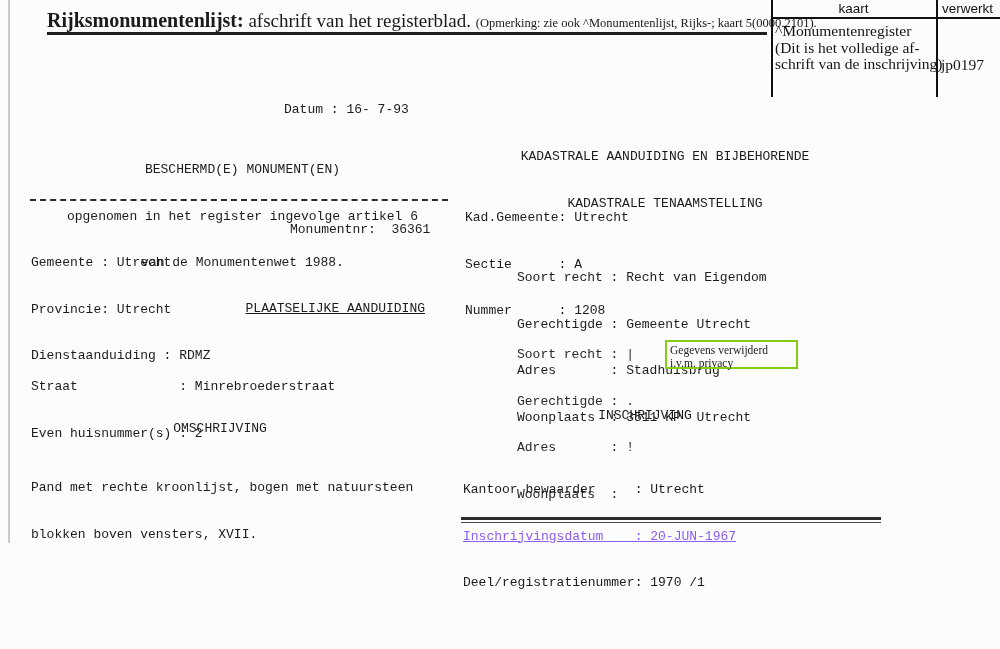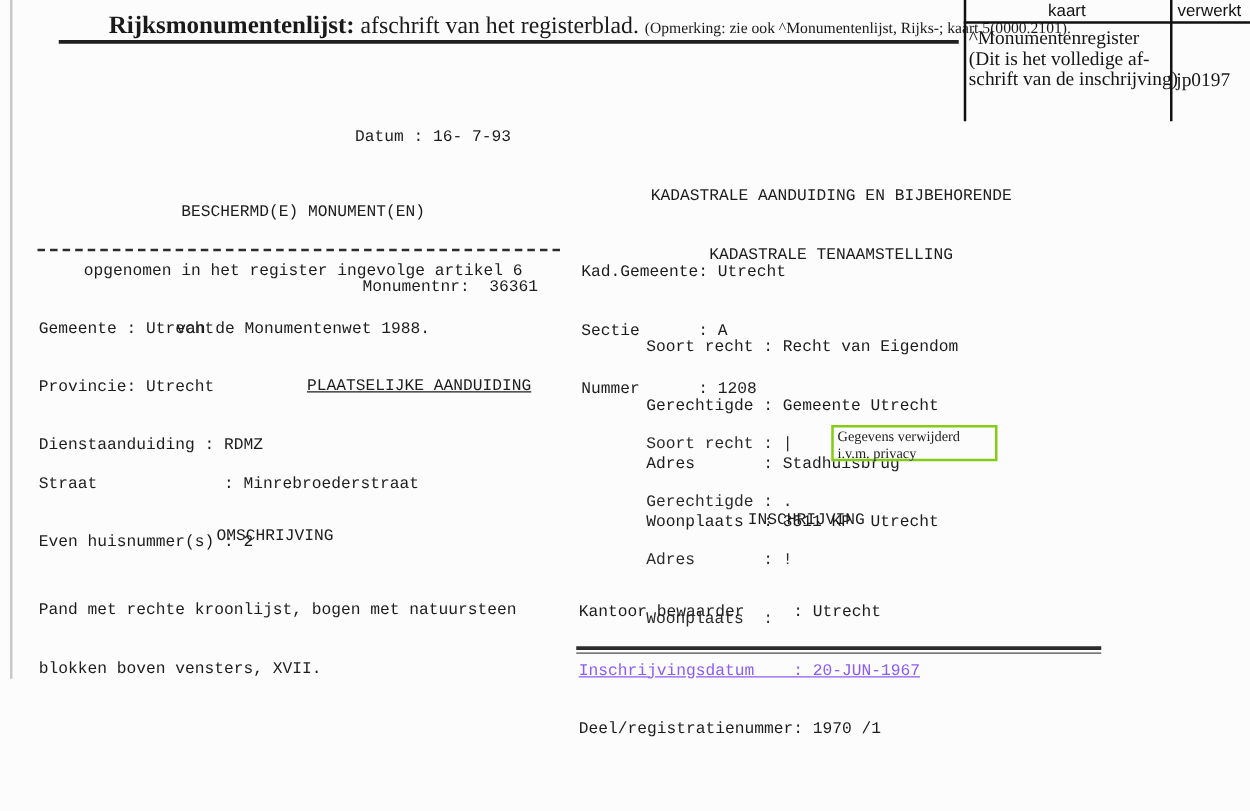--- a/index.html
+++ b/index.html
@@ -20,21 +20,21 @@
     white-space:pre;
     color:#1c1c1c;
   }
   .mono div { white-space:pre; }
 
   
   .scan-line { left:8px; top:0; width:2px; height:543px; background:#c9c9c9; }
 
   
   .doc-title { left:47px; top:9px; width:730px; white-space:nowrap; }
-  .doc-title .t-bold { font-size:20px; font-weight:bold;margin-left:40px; }
+  .doc-title .t-bold { font-size:20px; font-weight:bold; }
   .doc-title .t-reg  { font-size:19px; }
   .doc-title .t-note { font-size:12.5px; }
   .title-underline { left:47px; top:32px; width:720px; height:3px; background:#1f1f1f; }
 
   
   .vline { width:2px; background:#111; top:0; height:97px; }
   .v1 { left:771px; }
   .v2 { left:936px; }
   .thead-line { left:771px; top:17px; width:229px; height:2px; background:#111; }
   .th { font-family:"Liberation Sans", sans-serif; font-size:13.5px; color:#111; top:1px; }

